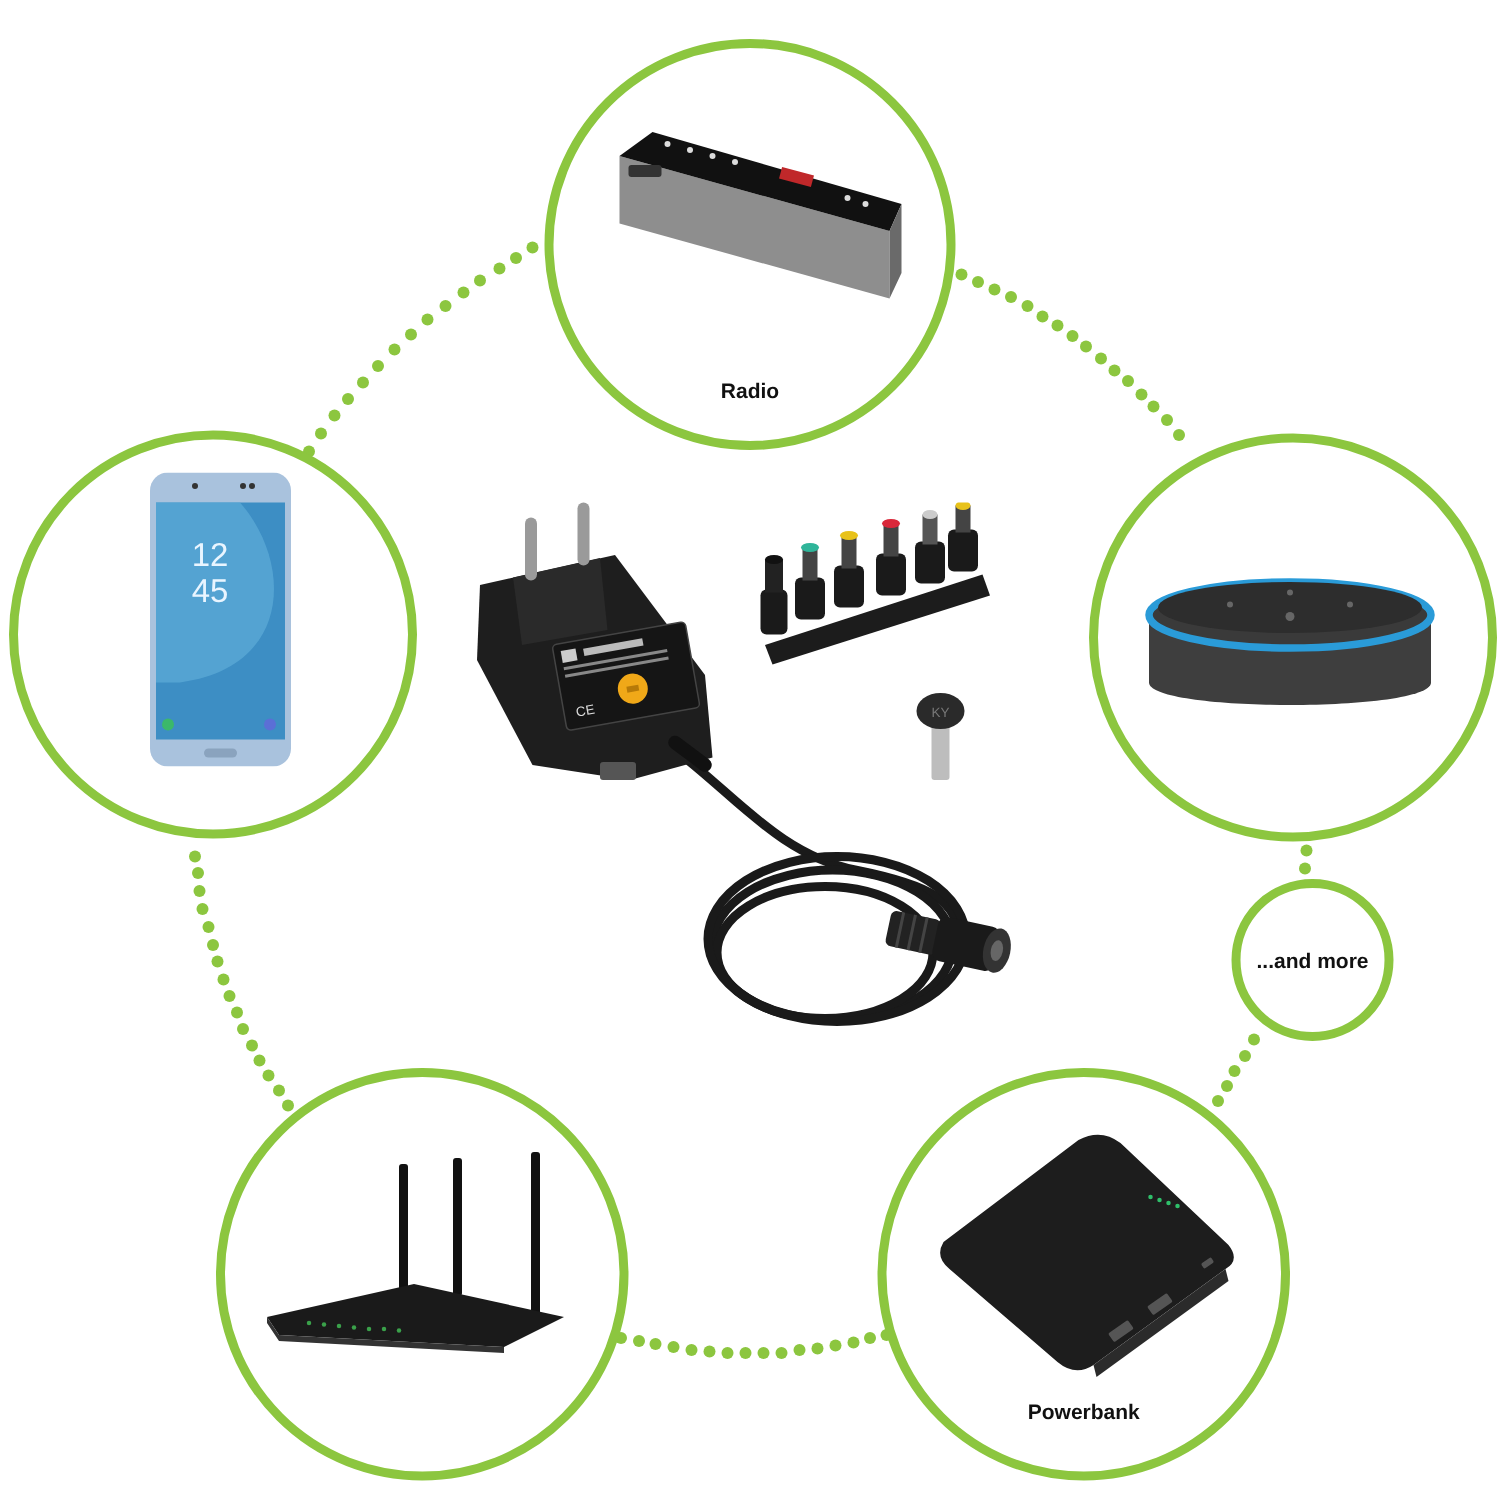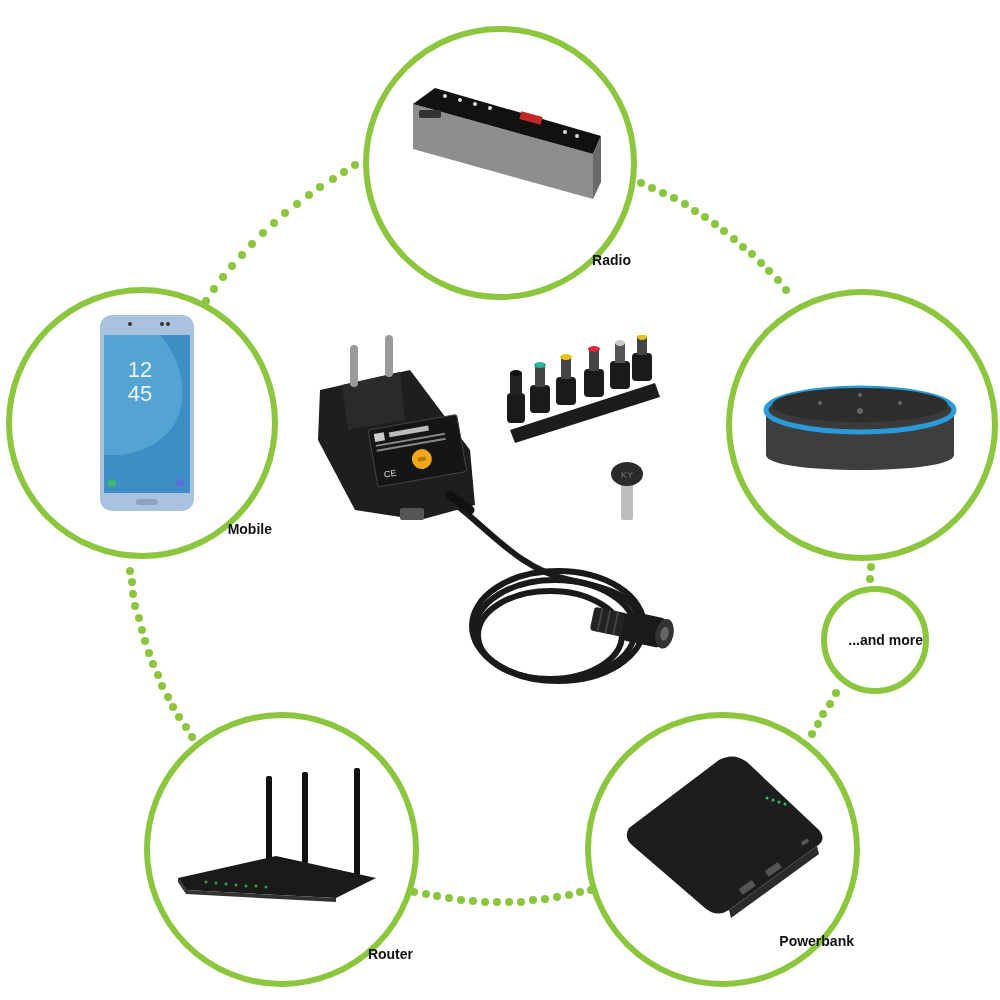--- a/index.html
+++ b/index.html
@@ -1,19 +1,19 @@
 <!DOCTYPE html>
 <html><head>
 <meta charset="utf-8">
 <style>
   html, body { margin:0; padding:0; background:#ffffff; }
   body { width:1000px; height:1000px; position:relative; overflow:hidden; font-family:"Liberation Sans", sans-serif; }
   .layer { position:absolute; left:0; top:0; width:1000px; height:1000px; }
   .node { position:absolute; border-radius:50%; box-sizing:border-box; border:6px solid #8cc63f; background:#fff; }
-  .label { position:absolute; left:0; width:100%; text-align:right; font-weight:bold; font-size:14px; color:#111; }
+  .label { position:absolute; left:0; width:100%; text-align:center; font-weight:bold; font-size:14px; color:#111; }
   .device { position:absolute; }
 </style>
 </head>
 <body>
 
 <svg class="layer" viewBox="0 0 1000 1000">
   <g fill="#8cc63f">
 
     <circle cx="206" cy="301" r="4"></circle>
       <circle cx="214" cy="289" r="4"></circle>
@@ -210,21 +210,20 @@
     <path d="M4 20 L60 20 C95 60, 95 130, 20 140 L4 140 Z" fill="#5aa9d6" opacity="0.8"></path>
     <text x="40" y="62" font-size="22" fill="#e9f5ff" text-anchor="middle" font-family="Liberation Sans, sans-serif">12</text>
     <text x="40" y="86" font-size="22" fill="#e9f5ff" text-anchor="middle" font-family="Liberation Sans, sans-serif">45</text>
     <circle cx="12" cy="168" r="4" fill="#3bb86a"></circle>
     <circle cx="80" cy="168" r="4" fill="#5b6fd6"></circle>
     <rect x="36" y="184" width="22" height="6" rx="3" fill="#8aa3be"></rect>
     <circle cx="30" cy="9" r="2" fill="#333"></circle>
       <circle cx="62" cy="9" r="2" fill="#333"></circle>
       <circle cx="68" cy="9" r="2" fill="#333"></circle>
   </svg>
-  <div class="label" style="top:228px;">Mobile</div>
 </div>
 
 <div class="node" style="left:726px;top:289px;width:272px;height:272px;">
   <svg class="device" style="left:28px;top:80px;" width="200" height="110" viewBox="0 0 200 110">
     <path d="M6 35 L6 80 C6 100, 194 100, 194 80 L194 35 Z" fill="#3e3e3e"></path>
     <ellipse cx="100" cy="35" rx="94" ry="22" fill="#3a3a3a"></ellipse>
     <ellipse cx="100" cy="35" rx="94" ry="22" fill="none" stroke="#2a9bd8" stroke-width="5"></ellipse>
     <ellipse cx="100" cy="30" rx="88" ry="17" fill="#2d2d2d"></ellipse>
     <g fill="#666">
         <circle cx="60" cy="28" r="2"></circle>
@@ -249,21 +248,20 @@
     <g fill="#3aa14a">
         <circle cx="30" cy="114" r="1.5"></circle>
         <circle cx="40" cy="115" r="1.5"></circle>
         <circle cx="50" cy="116" r="1.5"></circle>
         <circle cx="60" cy="117" r="1.5"></circle>
         <circle cx="70" cy="118" r="1.5"></circle>
         <circle cx="80" cy="118" r="1.5"></circle>
         <circle cx="90" cy="119" r="1.5"></circle>
       </g>
   </svg>
-  <div class="label" style="top:228px;">Router</div>
 </div>
 
 <div class="node" style="left:585px;top:712px;width:275px;height:275px;">
   <svg class="device" style="left:28px;top:32px;" width="210" height="170" viewBox="0 0 210 170">
     <path d="M10 78 L100 10 Q115 2 128 12 L200 80 Q208 90 198 96 L110 160 Q98 168 86 158 L14 96 Q4 88 10 78 Z" fill="#1d1d1d"></path>
     <path d="M110 160 L198 96 L200 104 L112 168 Z" fill="#2b2b2b"></path>
     <g fill="#2fbf6a">
         <circle cx="148" cy="48" r="1.5"></circle>
         <circle cx="154" cy="50" r="1.5"></circle>
         <circle cx="160" cy="52" r="1.5"></circle>

